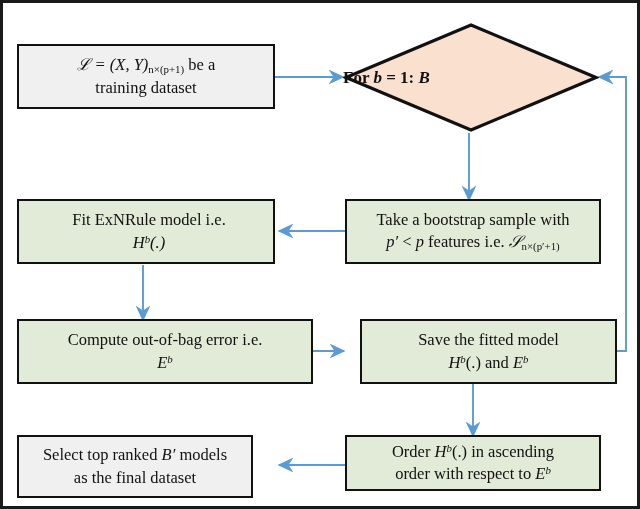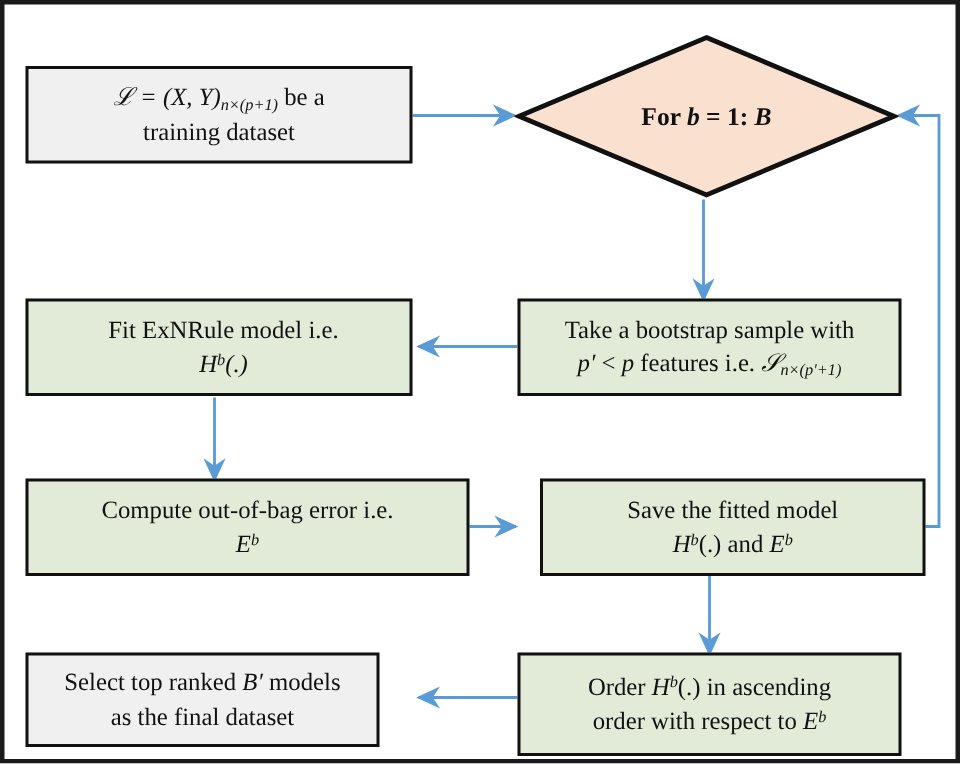--- a/index.html
+++ b/index.html
@@ -31,35 +31,33 @@
     padding: 2px 6px;
   }
   .node.gray  { background: #f0f0f0; }
   .node.green { background: #e2ebd8; }
 
   .node-text { display: block; }
   .math  { font-style: italic; }
   sub {
     font-size: 0.66em;
     vertical-align: -0.28em;
-    font-style: italic;
   }
   sup {
     font-size: 0.66em;
     vertical-align: 0.45em;
     font-style: italic;
   }
   .scr { font-style: italic; font-family: "Liberation Serif", serif; }
 
   
   .diamond {
     position: absolute;
     display: flex;
     align-items: center;
-    justify-content: center;
   }
   .diamond svg { position: absolute; left: 0; top: 0; }
   .diamond .node-text {
     position: relative;
     z-index: 2;
     font-size: 17px;
     font-weight: bold;
     color: #111111;
   }
 
@@ -153,21 +151,21 @@
     </span>
   </div>
 
   <div class="node green" style="left:341px; top:316px; width:257px; height:65px;margin-left:16px;">
     <span class="node-text">
       <span>Save the fitted model</span><br>
       <span class="math">H</span><sup>b</sup><span>(.) and </span><span class="math">E</span><sup>b</sup>
     </span>
   </div>
 
-  <div class="node green" style="left:342px; top:432px; width:256px; height:69px;">
+  <div class="node green" style="left:342px; top:432px; width:256px; height:56px;">
     <span class="node-text">
       <span>Order </span><span class="math">H</span><sup>b</sup><span>(.) in ascending</span><br>
       <span>order with respect to </span><span class="math">E</span><sup>b</sup>
     </span>
   </div>
 
   <div class="node gray" style="left:14px; top:432px; width:236px; height:63px;">
     <span class="node-text">
       <span>Select top ranked </span><span class="math">B′</span><span> models</span><br>
       <span>as the final dataset</span>

